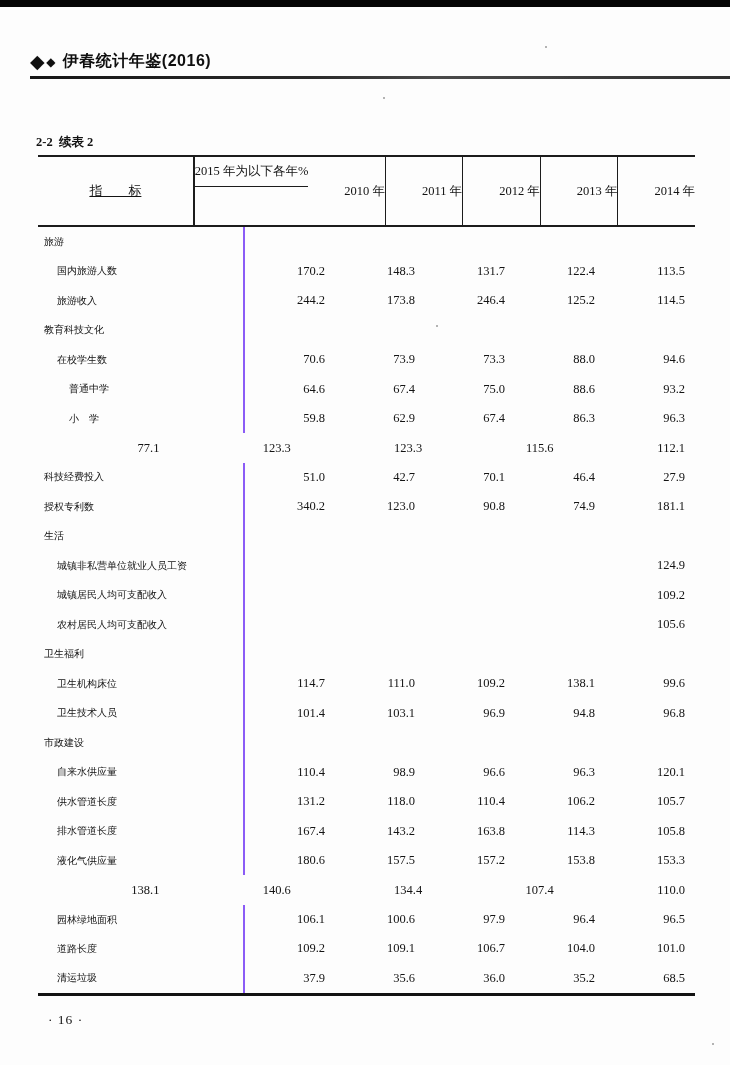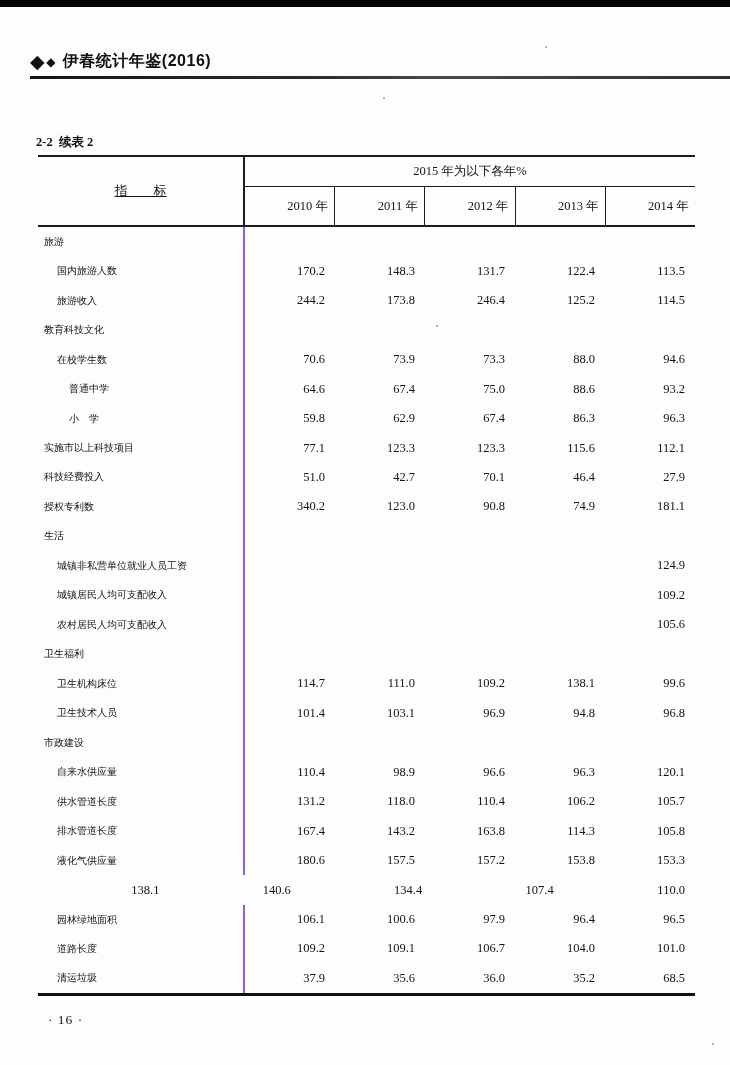--- a/index.html
+++ b/index.html
@@ -41,21 +41,21 @@
     width:657px;
     border-top:2px solid #1c1c1c;
     border-bottom:3px solid #121212;
   }
   .thead { display:flex; height:70px; border-bottom:2px solid #1c1c1c; }
   .stub-cell {
     width:207px; border-right:2px solid #1c1c1c;
     display:flex; align-items:center; justify-content:center;
     font-size:13px; white-space:pre;text-decoration:underline;
   }
-  .head-right { flex:1; display:flex; flex-direction:column; }
+  .head-right { flex:1; display:flex; flex-direction:row; }
   .span-cell {
     height:30px; border-bottom:1px solid #1c1c1c;
     display:flex; align-items:center; justify-content:center;
     font-size:12.5px; white-space:pre;
   }
   .year-row { flex:1; display:flex; }
   .year-cell {
     flex:1; display:flex; align-items:center; justify-content:center;
     font-size:12.5px; white-space:pre;padding-left:36px;
   }
@@ -164,21 +164,20 @@
         </div>
         <div class="trow">
           <div class="label-cell ind2">小　学</div>
           <div class="val-cell">59.8</div>
           <div class="val-cell">62.9</div>
           <div class="val-cell">67.4</div>
           <div class="val-cell">86.3</div>
           <div class="val-cell">96.3</div>
         </div>
         <div class="trow">
-          <div class="label-cell ind0">实施市以上科技项目</div>
           <div class="val-cell">77.1</div>
           <div class="val-cell">123.3</div>
           <div class="val-cell">123.3</div>
           <div class="val-cell">115.6</div>
           <div class="val-cell">112.1</div>
         </div>
         <div class="trow">
           <div class="label-cell ind0">科技经费投入</div>
           <div class="val-cell">51.0</div>
           <div class="val-cell">42.7</div>

